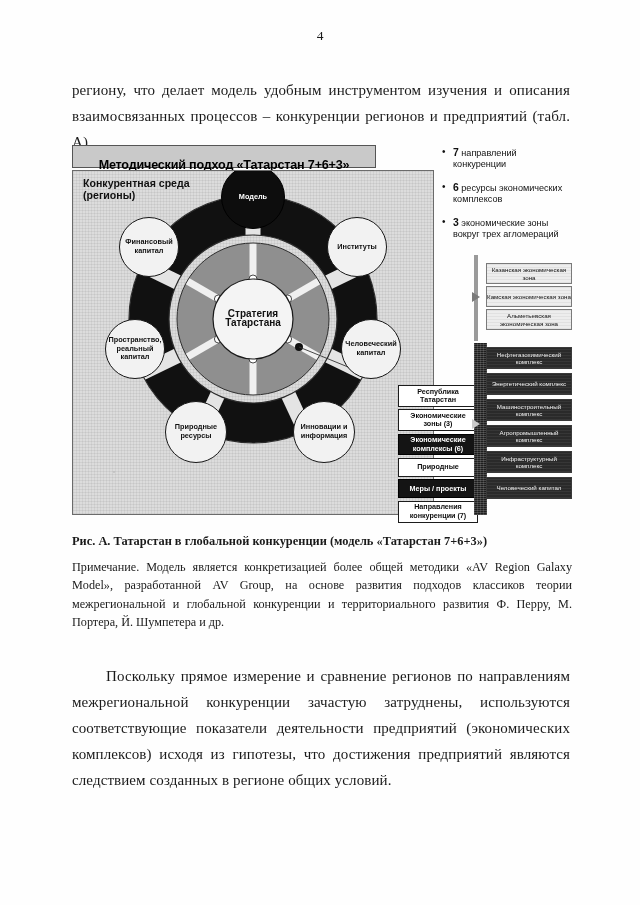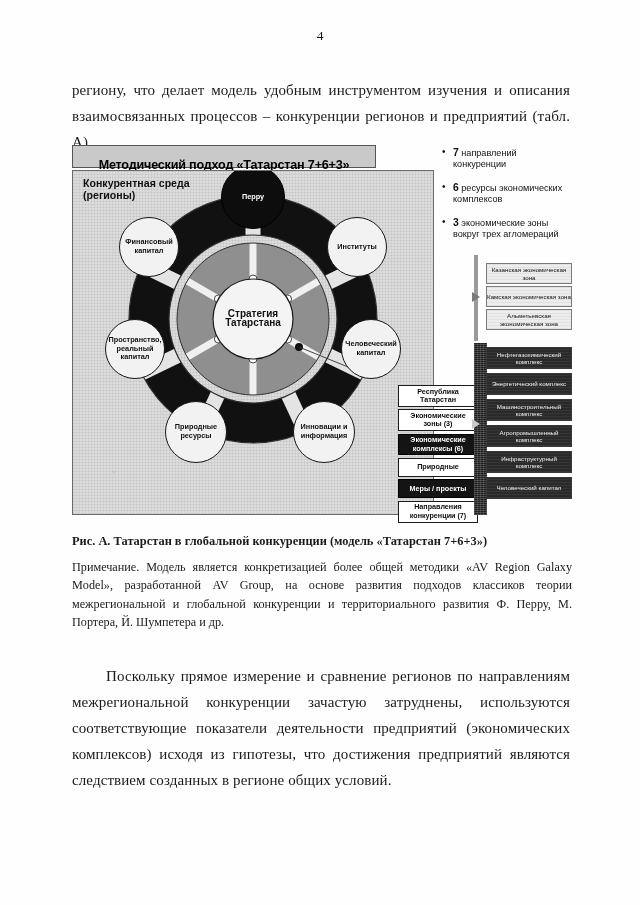--- a/index.html
+++ b/index.html
@@ -388,21 +388,21 @@
           </g>
 
           <circle cx="150" cy="150" r="40" fill="#f4f4f4" stroke="#1a1a1a" stroke-width="1.2"></circle>
 
           <circle cx="196" cy="178" r="4" fill="#111"></circle>
           <line x1="196" y1="178" x2="250" y2="200" stroke="#333" stroke-width="0.9"></line>
         </svg>
 
         <div class="node center" style="left:110px; top:128px; width:80px; height:44px; border:none; background:transparent;">Стратегия Татарстана</div>
 
-        <div class="node dark" style="left:118px; top:-4px; width:64px; height:64px;">Перру</div>
+        <div class="node dark" style="left:118px; top:-4px; width:64px; height:64px;">Модель</div>
 
         <div class="node" style="left:224px; top:48px; width:60px; height:60px;">Институты</div>
 
         <div class="node" style="left:238px; top:150px; width:60px; height:60px;">Человеческий капитал</div>
 
         <div class="node" style="left:178px; top:232px; width:62px; height:62px;margin-left:12px;">Инновации и информация</div>
 
         <div class="node" style="left:62px; top:232px; width:62px; height:62px;">Природные ресурсы</div>
 
         <div class="node" style="left:2px; top:150px; width:60px; height:60px;">Пространство, реальный капитал</div>

